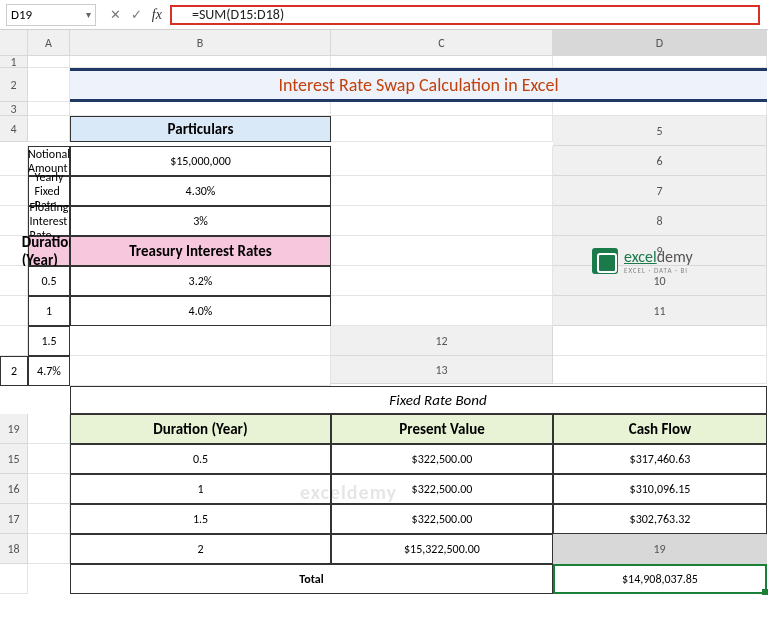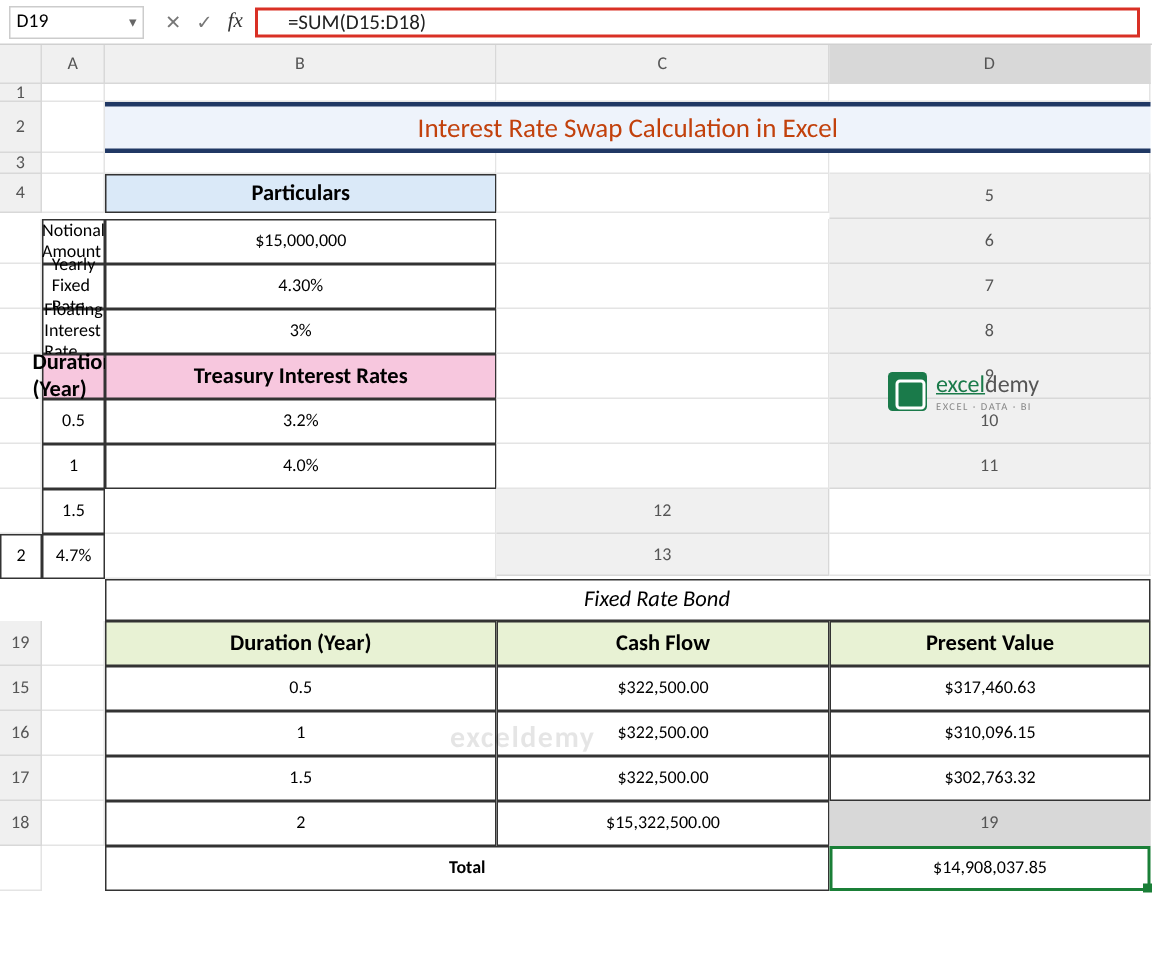--- a/index.html
+++ b/index.html
@@ -133,22 +133,22 @@
   <div class="cell tcell">4.7%</div>
   <div class="cell h"></div>
 
   <div class="rowhdr" style="height:28px">13</div>
   <div class="cell" style="height:28px"></div>
   <div class="cell ital merge">Fixed Rate Bond</div>
 
   <div class="rowhdr h">19</div>
   <div class="cell h"></div>
   <div class="cell green-hdr">Duration (Year)</div>
+  <div class="cell green-hdr">Present Value</div>
   <div class="cell green-hdr">Cash Flow</div>
-  <div class="cell green-hdr">Present Value</div>
 
   <div class="rowhdr h">15</div>
   <div class="cell h"></div>
   <div class="cell tcell">0.5</div>
   <div class="cell tcell">$322,500.00</div>
   <div class="cell tcell">$317,460.63</div>
 
   <div class="rowhdr h">16</div>
   <div class="cell h"></div>
   <div class="cell tcell">1</div>

